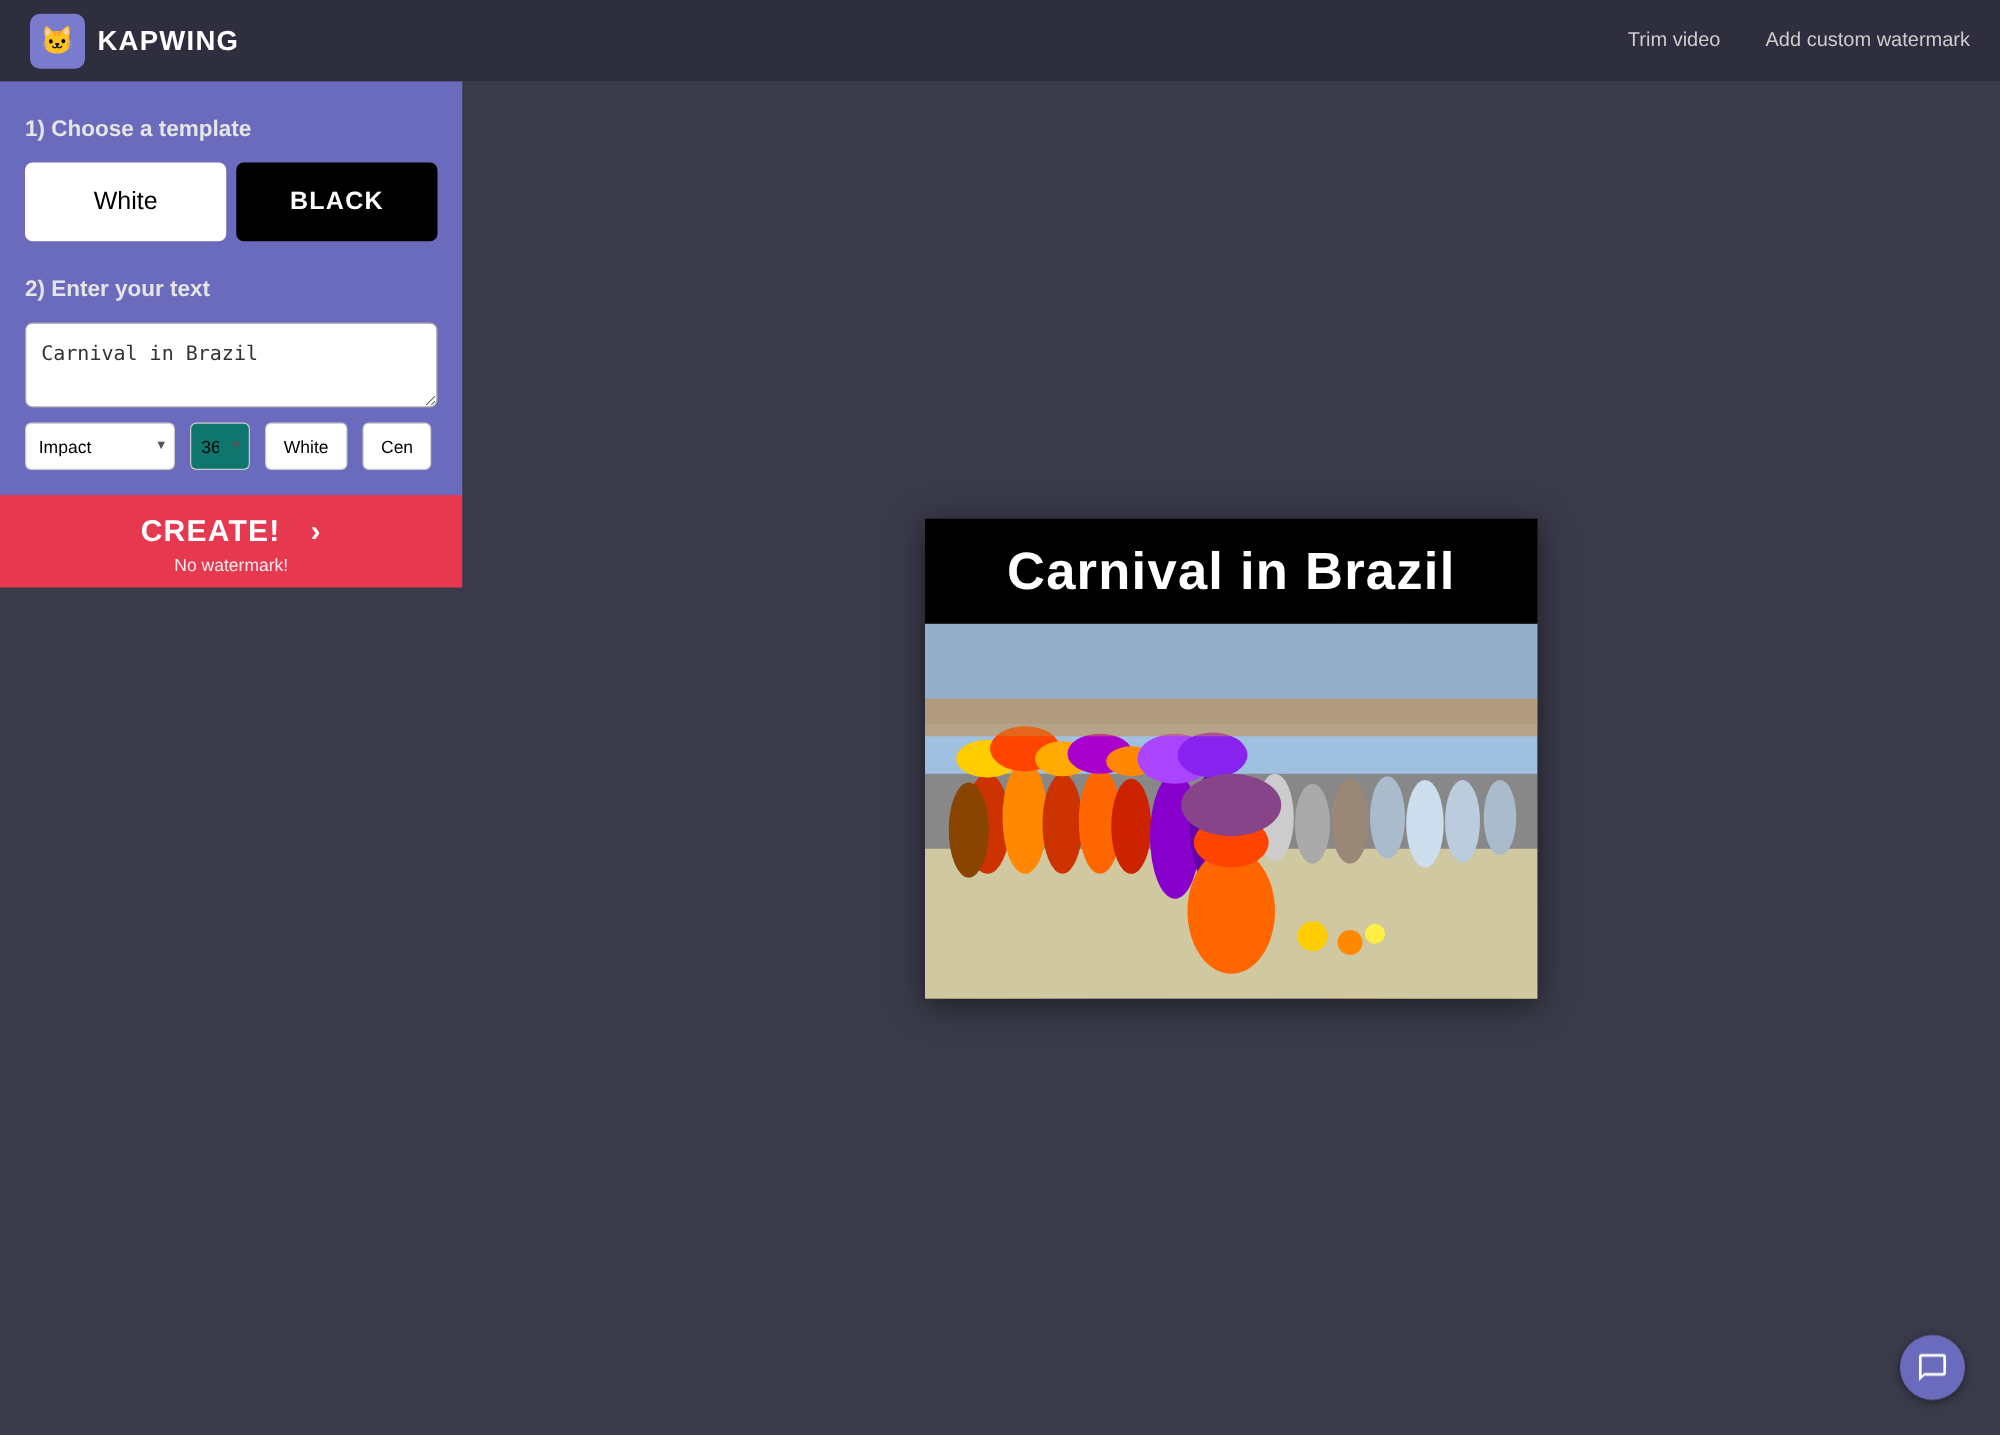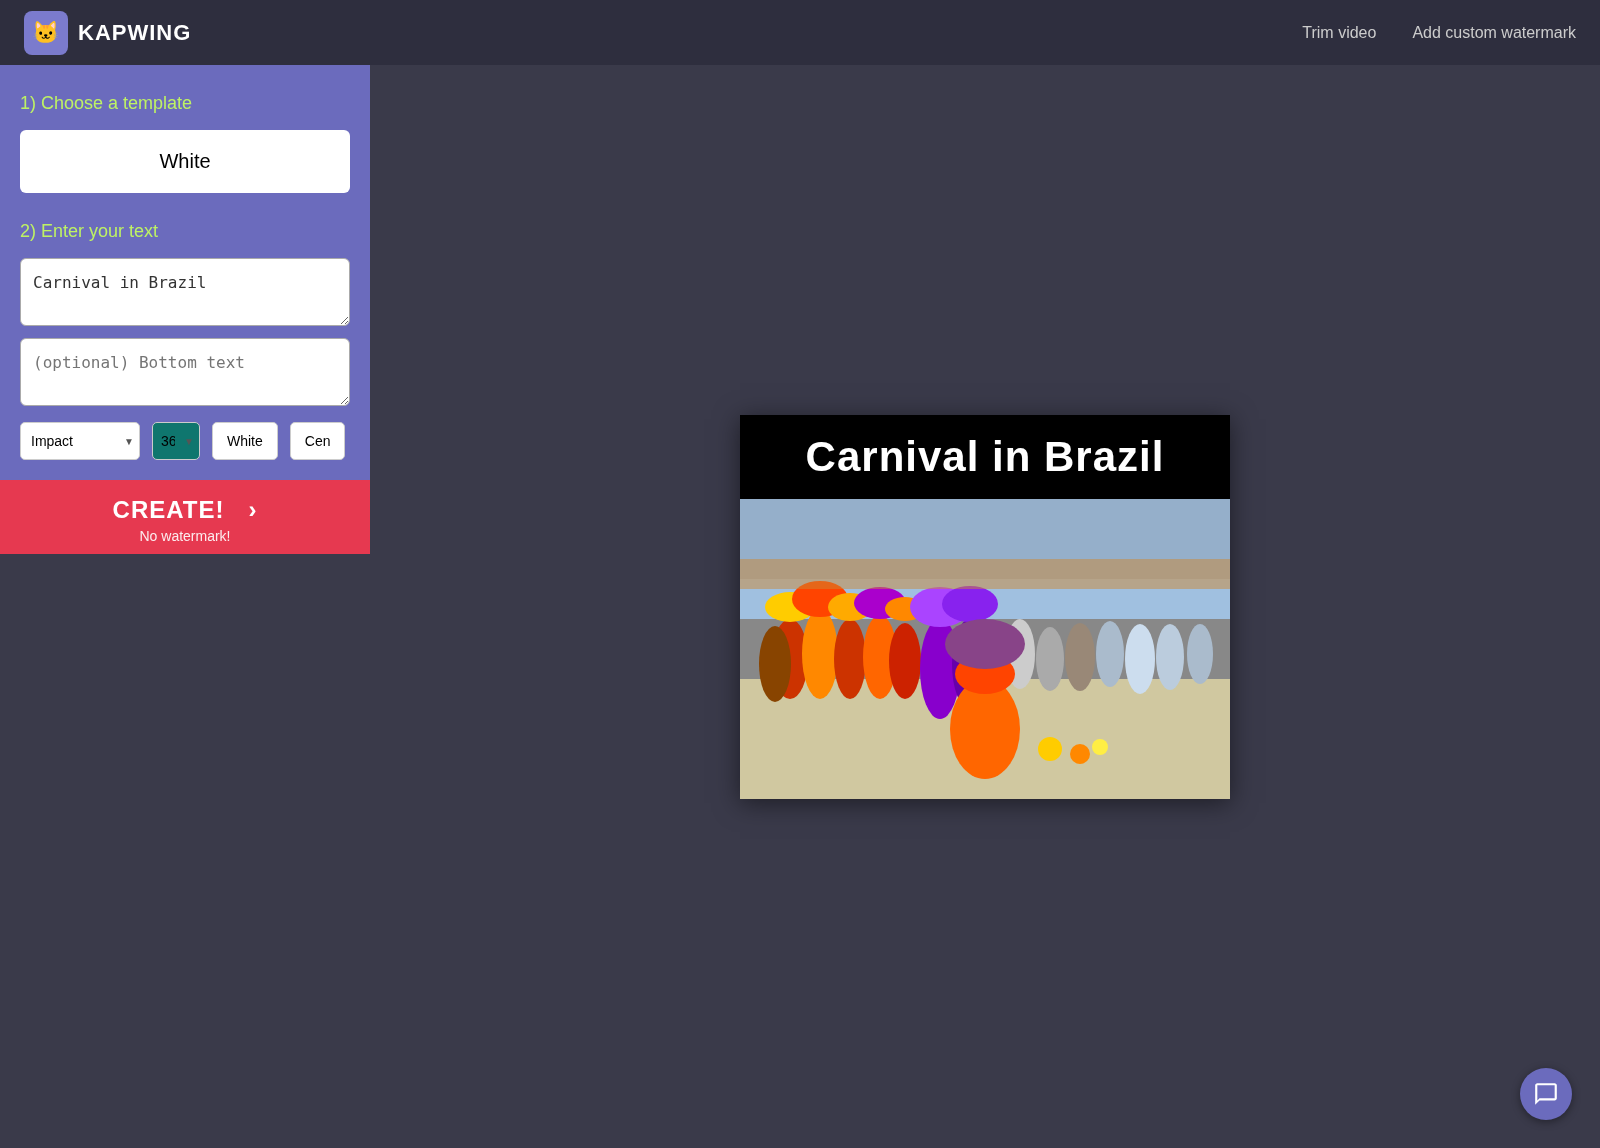--- a/index.html
+++ b/index.html
@@ -59,23 +59,23 @@
     .sidebar {
       width: 370px;
       background: #6b6bbd;
       flex-shrink: 0;
       padding: 28px 20px 0 20px;
       display: flex;
       flex-direction: column;
       overflow-y: auto;
     }
     .section-label {
-      color: #bef264;
+      color: #e5e5e5;
       font-size: 18px;
-      font-weight: 400;
+      font-weight: 700;
       margin-bottom: 16px;
     }
 
     
     .template-buttons {
       display: flex;
       gap: 8px;
       margin-bottom: 28px;
     }
     .template-btn-white {
@@ -302,25 +302,25 @@
 </div>
 
 <div class="main-layout">
 
   <div style="display:flex;flex-direction:column;width:370px;flex-shrink:0;">
     <div class="sidebar">
 
       <div class="section-label">1) Choose a template</div>
       <div class="template-buttons">
         <button class="template-btn-white">White</button>
+        <button class="template-btn-black">BLACK</button>
       </div>
 
       <div class="section-label">2) Enter your text</div>
       <textarea class="text-area-main" style="">Carnival in Brazil</textarea>
-      <textarea class="text-area-optional" placeholder="(optional) Bottom text" style=""></textarea>
 
       <div class="font-controls">
         <div class="select-wrapper">
           <select class="font-family-select">
             <option>Impact</option>
             <option>Arial</option>
             <option>Times New Roman</option>
           </select>
           <span class="select-arrow">▼</span>
         </div>

